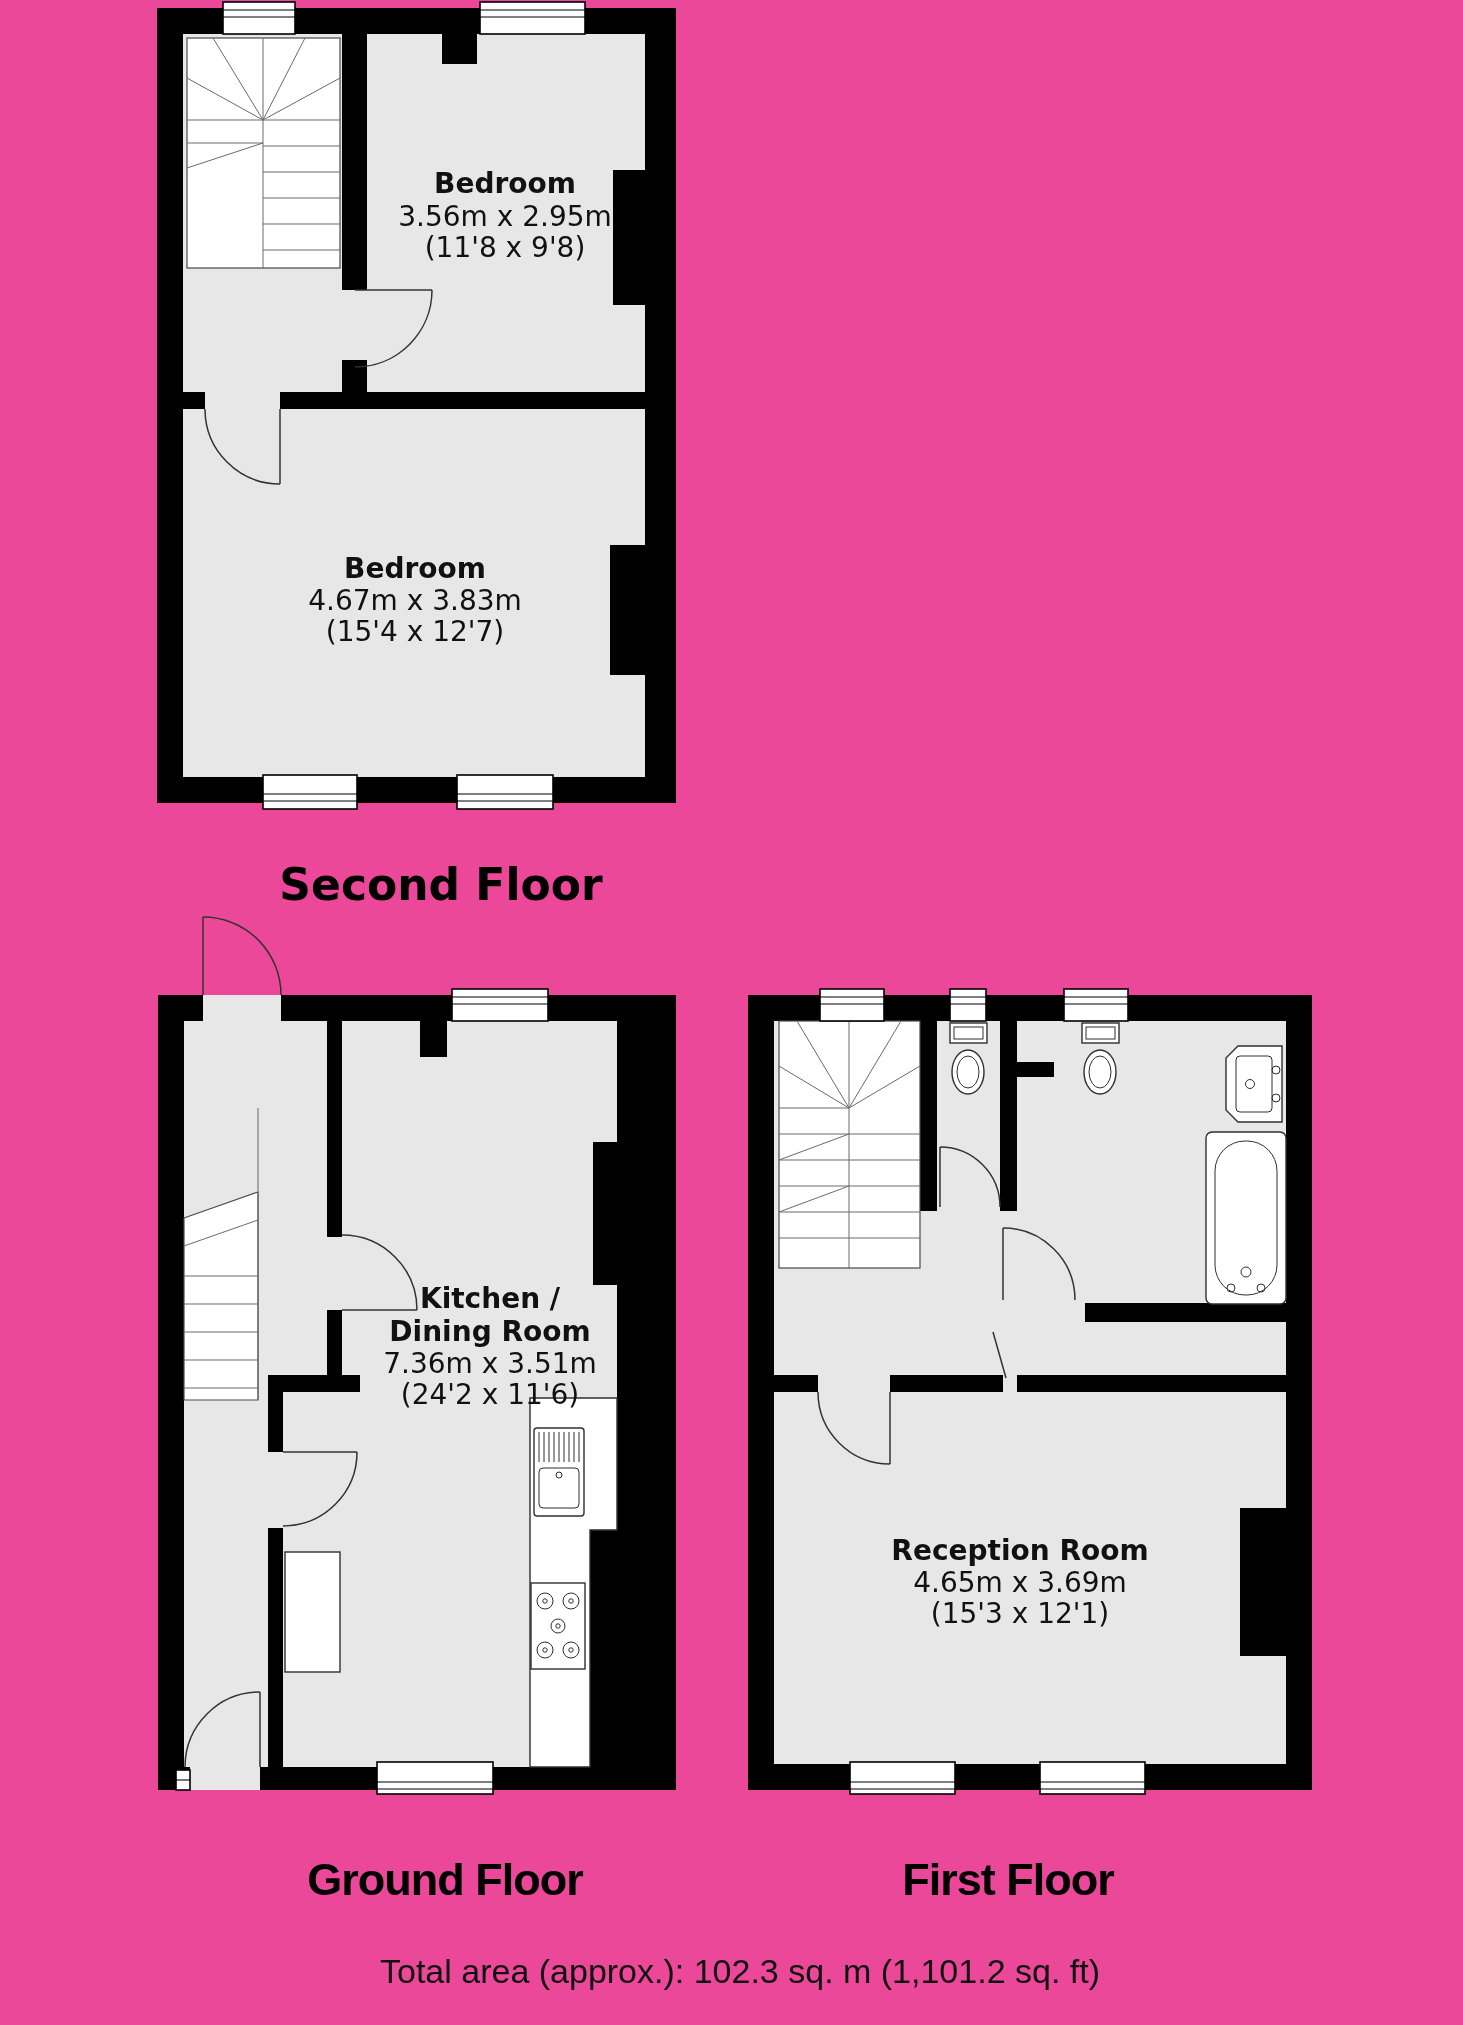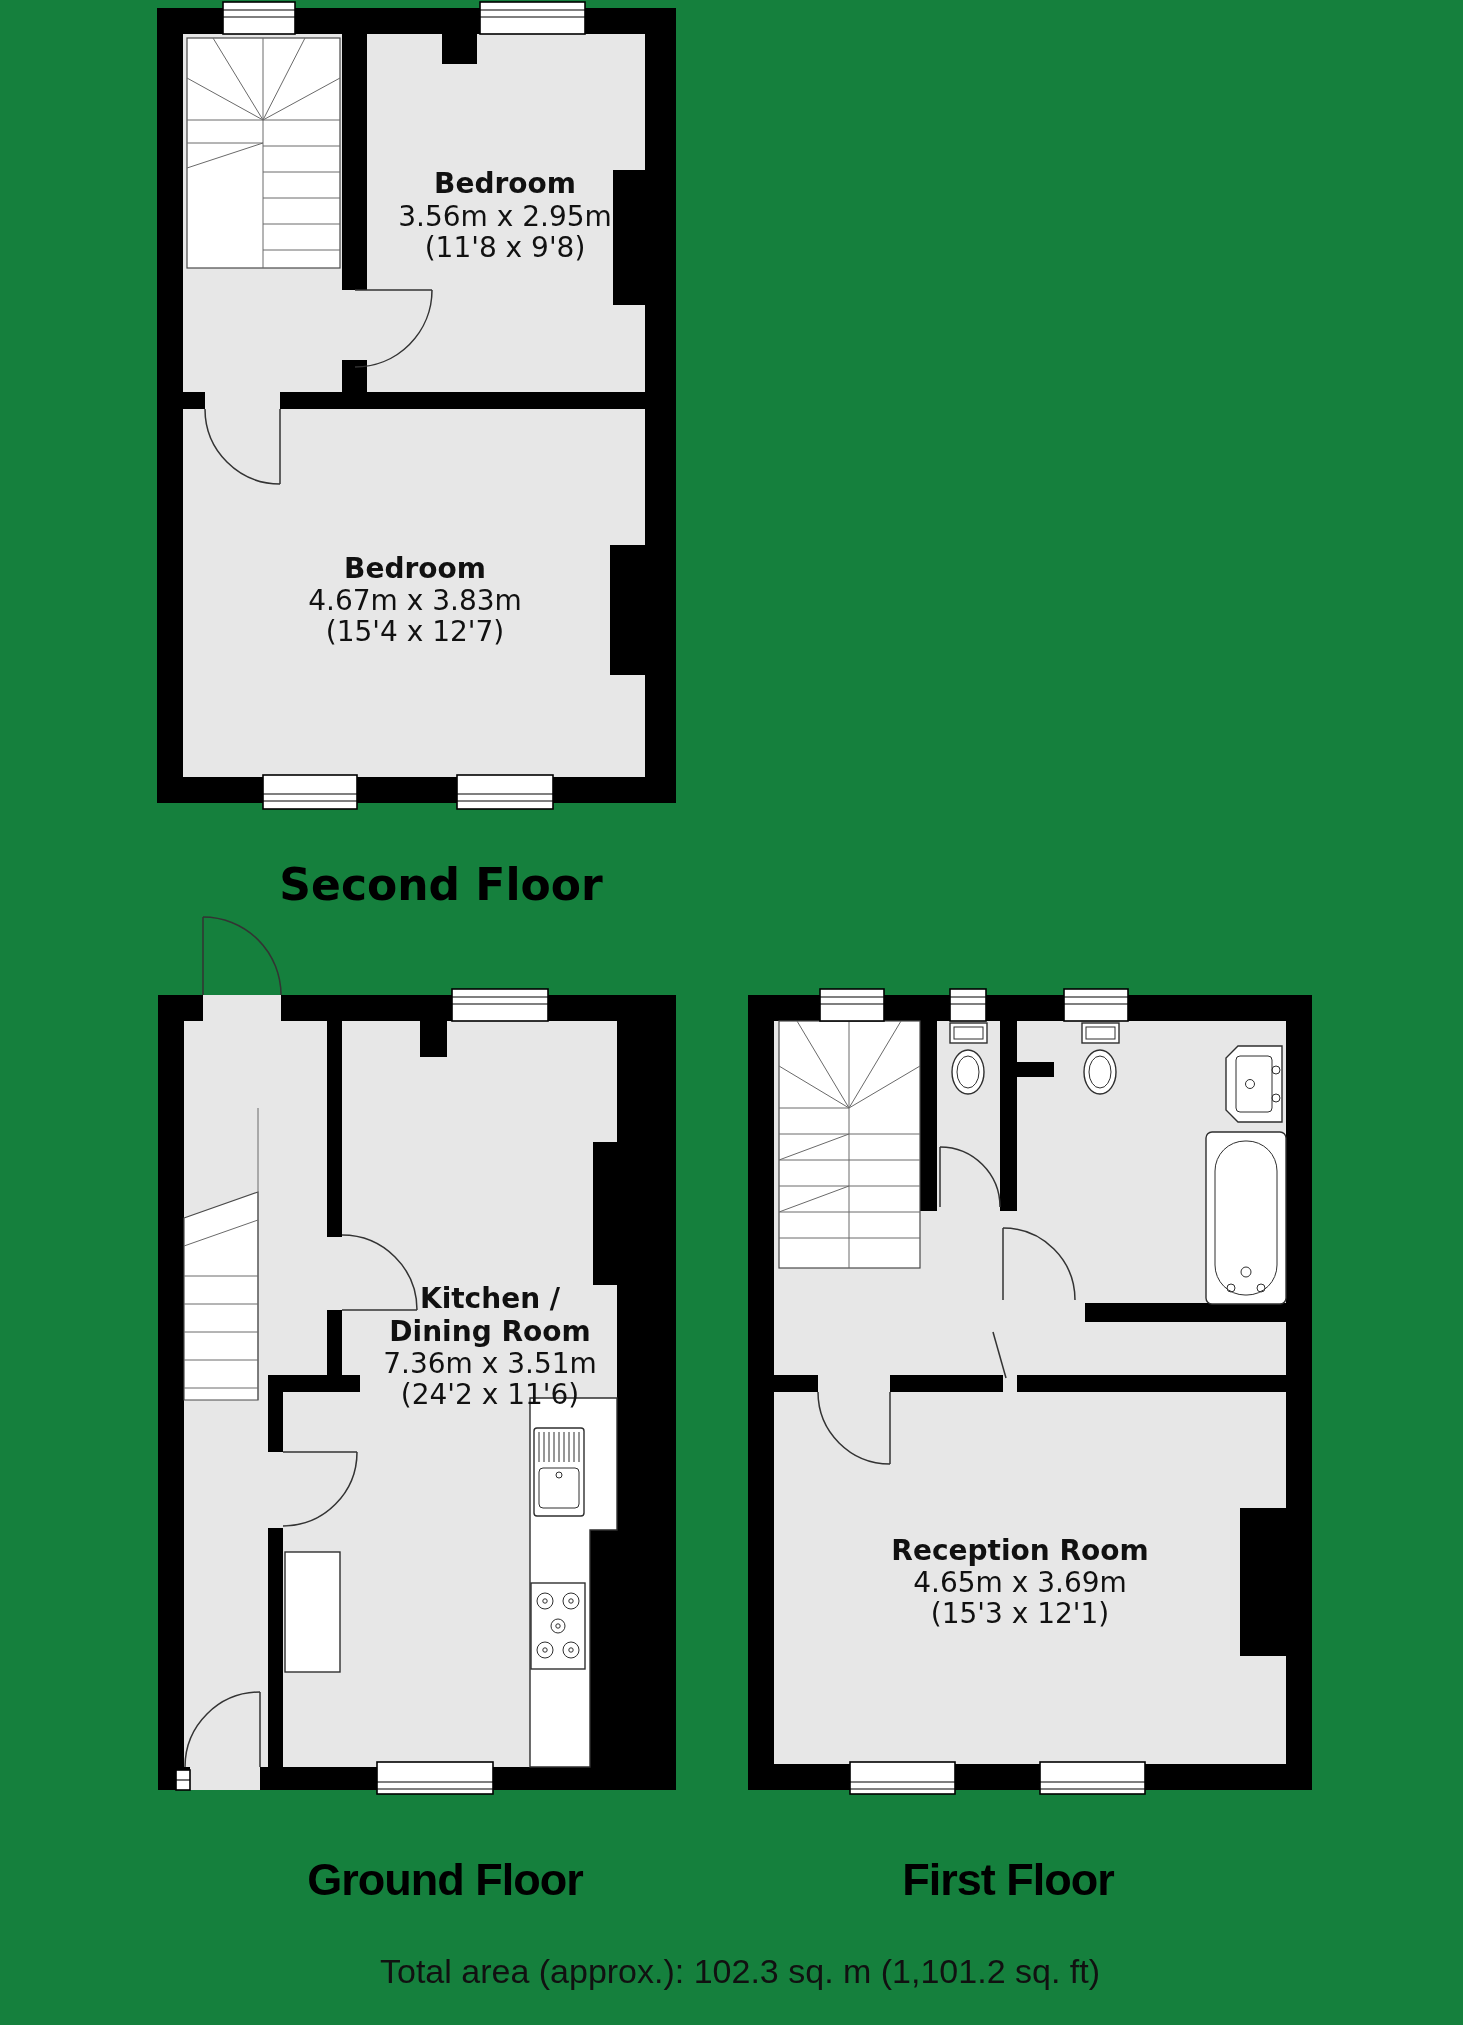--- a/index.html
+++ b/index.html
@@ -1,16 +1,16 @@
 <!DOCTYPE html>
 <html><head>
 <meta charset="utf-8">
 <style>
   html,body{margin:0;padding:0;background:#ffffff;}
-  .canvas{position:relative;width:1463px;height:2025px;background:#15803d;overflow:hidden;}
+  .canvas{position:relative;width:1463px;height:2025px;background:#ec4899;overflow:hidden;}
   svg{display:block;}
   .wall{fill:#000000;}
   .roomfill{fill:#e7e7e7;}
   .gap{fill:#e7e7e7;}
   .stair{fill:#ffffff;stroke:#4a4a4a;stroke-width:1.2;}
   .stairline{stroke:#6a6a6a;stroke-width:1;fill:none;}
   .door{stroke:#333333;stroke-width:1.5;fill:none;}
   .win{fill:#ffffff;stroke:#000000;stroke-width:1.6;}
   .winline{stroke:#000000;stroke-width:1.1;}
   .fix{fill:#ffffff;stroke:#2f2f2f;stroke-width:1.4;}

